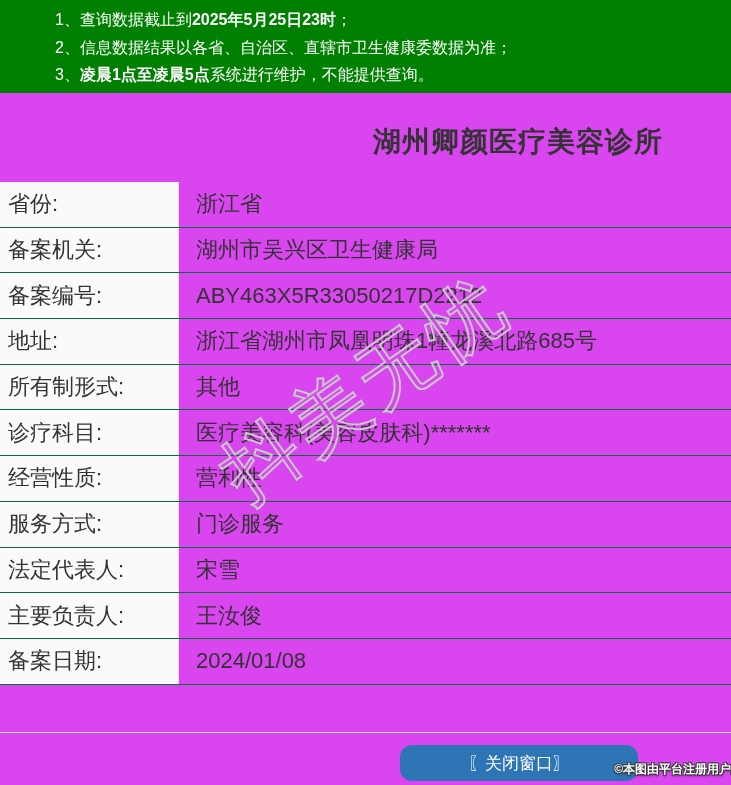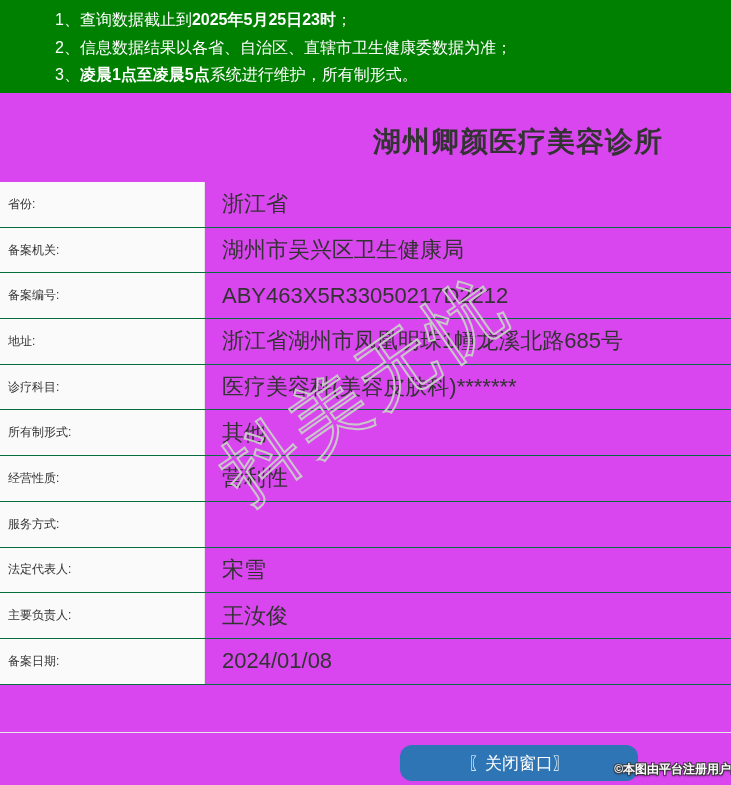--- a/index.html
+++ b/index.html
@@ -63,25 +63,25 @@
     height: 45.7px;
     box-sizing: border-box;
     border-bottom: 1px solid #066e3c;
   }
   .cell {
     display: flex;
     align-items: center;
     box-sizing: border-box;
   }
   .cell.label {
-    width: 205px;
+    width: 179px;
     background: #fafafa;
     border-right: 1px solid #e3e3e3;
     padding-left: 8px;
-    font-size: 12px;
+    font-size: 22px;
     color: #333333;
   }
   .cell.value {
     flex: 1;
     padding-left: 17px;
     font-size: 22px;
     color: #333333;
   }
 
   
@@ -140,21 +140,21 @@
   }
 </style>
 </head>
 <body>
 
 <div class="page">
 
   <div class="banner">
     <div class="notice-line"><span>1、查询数据截止到</span><b>2025年5月25日23时</b><span>；</span></div>
     <div class="notice-line"><span>2、信息数据结果以各省、自治区、直辖市卫生健康委数据为准；</span><b></b><span></span></div>
-    <div class="notice-line"><span>3、</span><b>凌晨1点至凌晨5点</b><span>系统进行维护，所有制形式。</span></div>
+    <div class="notice-line"><span>3、</span><b>凌晨1点至凌晨5点</b><span>系统进行维护，不能提供查询。</span></div>
   </div>
 
   <div class="title-wrap">
     <h1>湖州卿颜医疗美容诊所</h1>
   </div>
 
   <div class="record-table" id="record-table">
     <div class="row">
       <div class="cell label">
           <span class="row-label">省份:</span>
@@ -186,49 +186,52 @@
       <div class="cell label">
           <span class="row-label">地址:</span>
         </div>
       <div class="cell value">
           <span class="row-value">浙江省湖州市凤凰明珠1幢龙溪北路685号</span>
         </div>
     </div>
 
     <div class="row">
       <div class="cell label">
+          <span class="row-label">所有制形式:</span>
+        </div>
+      <div class="cell value">
+          <span class="row-value">其他</span>
+        </div>
+    </div>
+
+    <div class="row">
+      <div class="cell label">
           <span class="row-label">诊疗科目:</span>
         </div>
       <div class="cell value">
           <span class="row-value">医疗美容科(美容皮肤科)*******</span>
         </div>
     </div>
 
     <div class="row">
       <div class="cell label">
-          <span class="row-label">所有制形式:</span>
-        </div>
-      <div class="cell value">
-          <span class="row-value">其他</span>
-        </div>
-    </div>
-
-    <div class="row">
-      <div class="cell label">
           <span class="row-label">经营性质:</span>
         </div>
       <div class="cell value">
           <span class="row-value">营利性</span>
         </div>
     </div>
 
     <div class="row">
       <div class="cell label">
           <span class="row-label">服务方式:</span>
         </div>
+      <div class="cell value">
+          <span class="row-value">门诊服务</span>
+        </div>
     </div>
 
     <div class="row">
       <div class="cell label">
           <span class="row-label">法定代表人:</span>
         </div>
       <div class="cell value">
           <span class="row-value">宋雪</span>
         </div>
     </div>

